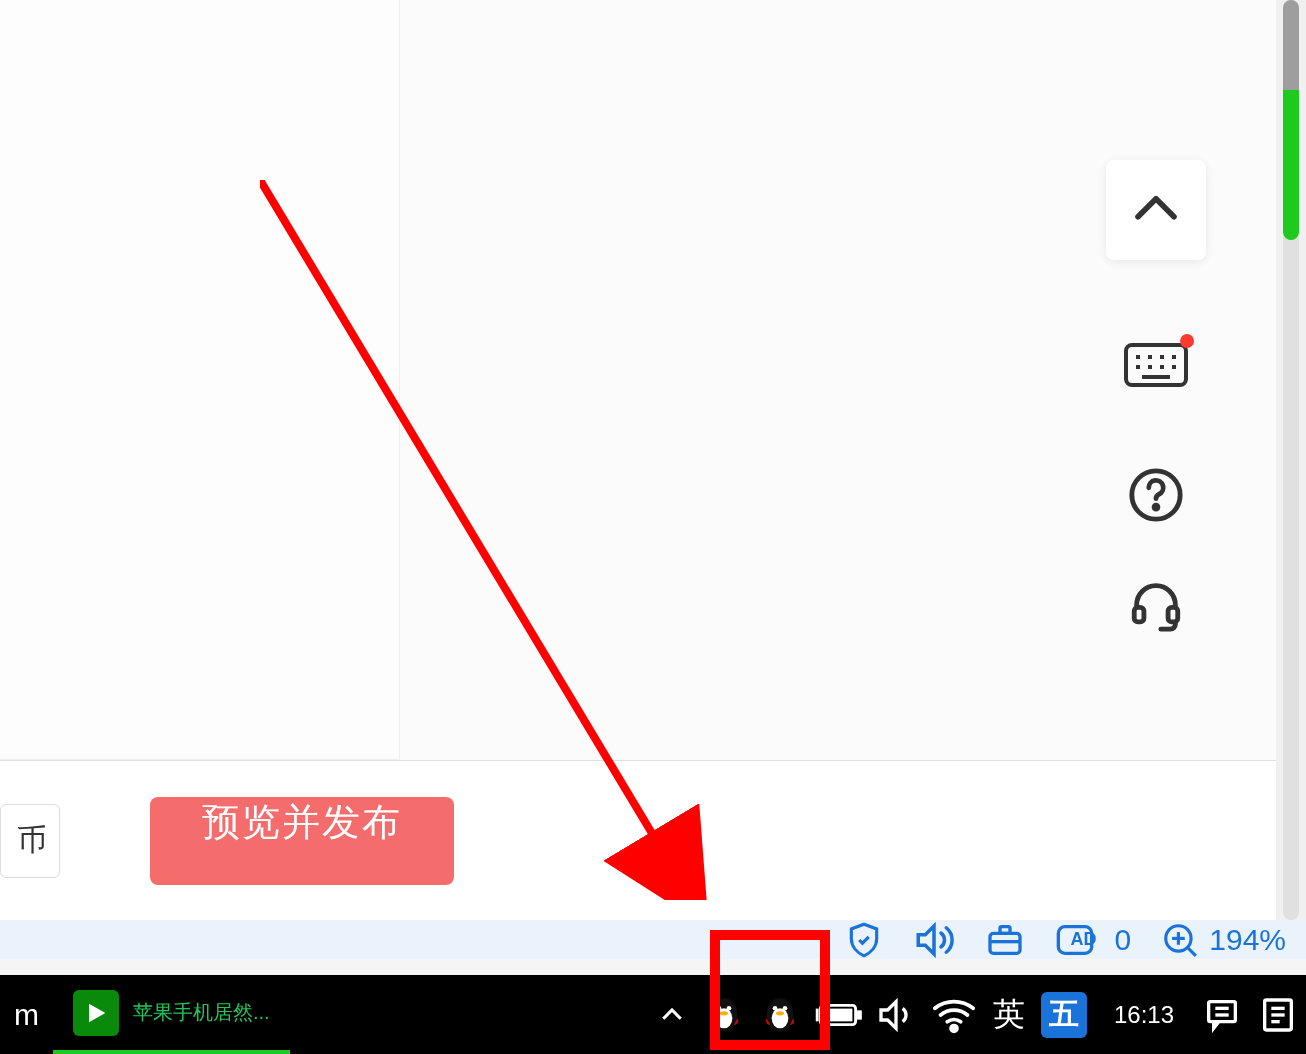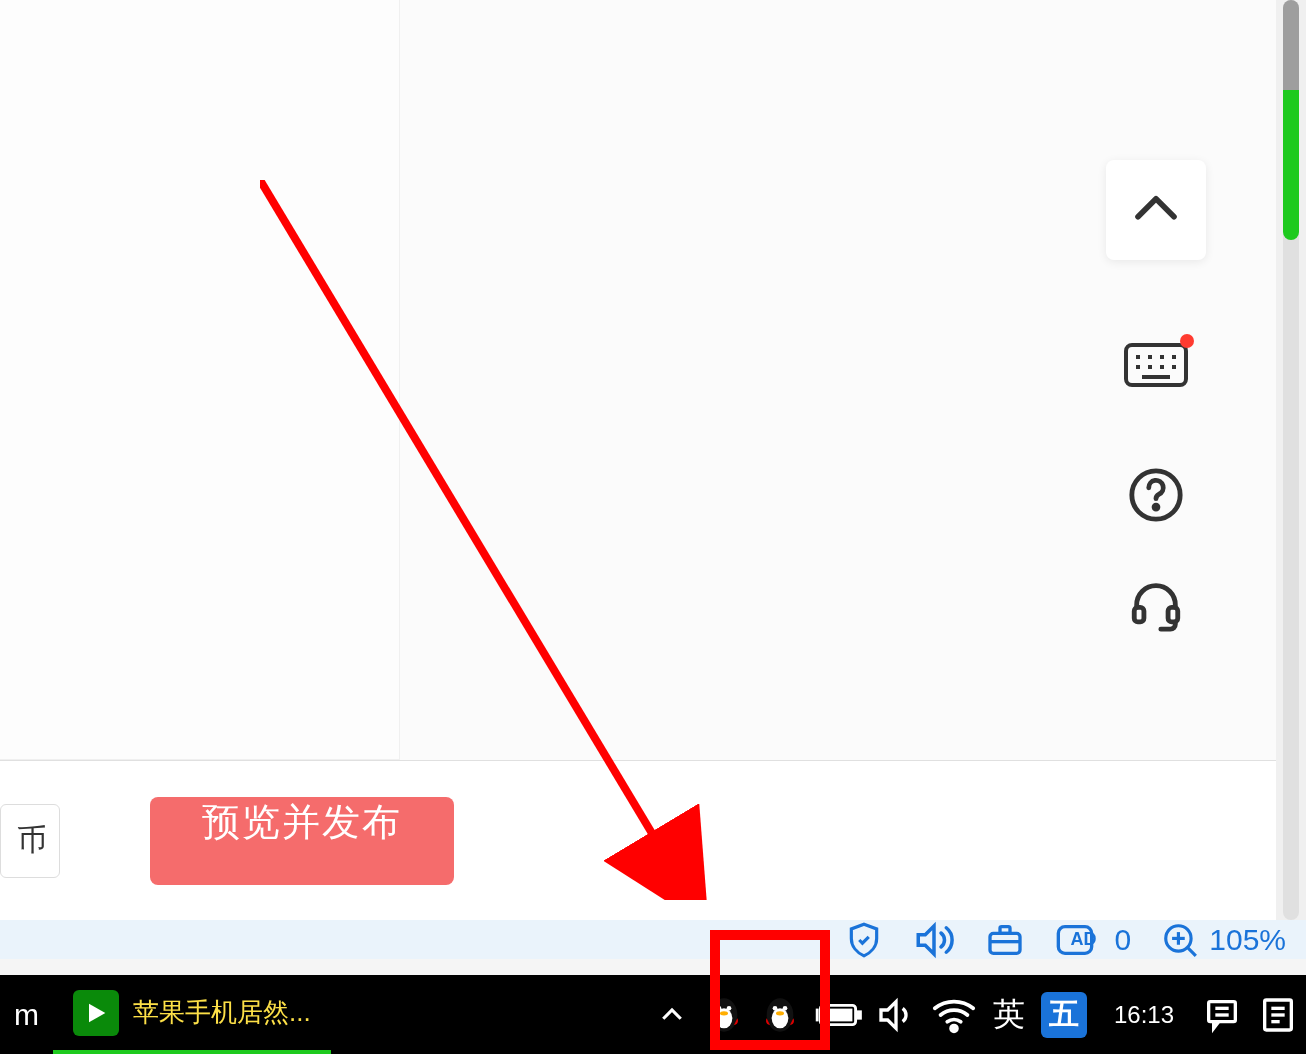--- a/index.html
+++ b/index.html
@@ -93,21 +93,21 @@
   #task-app {
     display:flex; align-items:center; height:100%;
     padding:0 20px; gap:14px;
     border-bottom:4px solid #1eca1e;
     position:relative;
   }
   #task-app-icon {
     width:46px; height:46px; background:#0a8a0a; border-radius:6px;
     display:flex; align-items:center; justify-content:center;
   }
-  #task-app-label { font-size:26px; color:#fde047; max-width:240px; white-space:nowrap; overflow:hidden; text-overflow:ellipsis;}
+  #task-app-label { font-size:20px; color:#22c55e; max-width:240px; white-space:nowrap; overflow:hidden; text-overflow:ellipsis;}
   
   #tray-expand { margin-left:40px; }
   .tray-icon { width:48px; display:flex; align-items:center; justify-content:center; height:100%; }
   .tray-spacer { flex:1; }
   
   #ime-box {
     width:46px; height:46px; background:#1a73d9; color:#fff;
     border-radius:6px; display:flex; align-items:center; justify-content:center;
     font-size:30px; font-weight:600;
   }
@@ -219,21 +219,21 @@
     <span style="position:relative; left:-34px; font-size:18px; font-weight:700; width:0;">AD</span>
     <span>0</span>
   </div>
   <div class="status-item">
     <svg width="38" height="38" viewBox="0 0 24 24" fill="none" stroke="#1a73d9" stroke-width="2">
         <circle cx="11" cy="11" r="8"></circle>
         <line x1="11" y1="7" x2="11" y2="15"></line>
         <line x1="7" y1="11" x2="15" y2="11"></line>
         <line x1="17" y1="17" x2="22" y2="22"></line>
       </svg>
-    <span>105%</span>
+    <span>194%</span>
   </div>
 </div>
 
 <div id="taskbar">
   <div id="task-left-label">
     <span>m</span>
   </div>
 
   <div id="task-app">
     <div id="task-app-icon">

